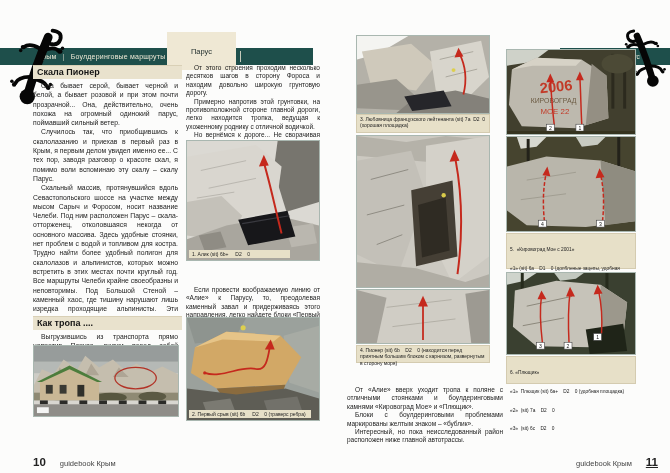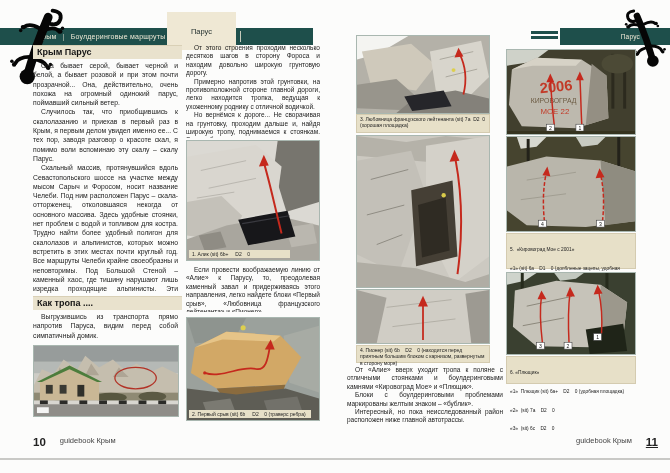--- a/index.html
+++ b/index.html
@@ -1,18 +1,18 @@
 <!DOCTYPE html>
 <html><head>
 <meta charset="utf-8">
 <style>
   html,body{margin:0;padding:0;background:#ffffff;}
   .spread{position:relative;width:670px;height:473px;background:#fcfcfb;overflow:hidden;
           font-family:"Liberation Sans",sans-serif;color:#222;}
-  .abs{position:absolute;}
+  .abs{position:absolute;margin-top:20px;}
   
   .bar{background:#1e4f4b;height:17px;display:flex;align-items:center;color:#efe9d6;
        font-size:7px;letter-spacing:.2px;}
   .bar .sep{margin:0 6px;opacity:.8;}
   .tab{background:#efe8d4;display:flex;align-items:center;justify-content:center;
        font-size:7.5px;color:#23302e;}
   .stripes div{background:#1e4f4b;height:3px;margin:2px 0;}
   
   .band{background:#e9e2cd;border-top:1px solid #d9d0b6;font-weight:bold;font-size:9px;
         line-height:13px;padding-left:4px;color:#151515;}
@@ -21,21 +21,21 @@
   .t2{font-size:6.5px;line-height:8.4px;}
   .t3{font-size:7.3px;line-height:9.6px;}
   
   .photo{position:absolute;border:1px solid #a9b7b0;box-sizing:border-box;overflow:hidden;background:#cfccc4;}
   .photo svg{position:absolute;left:0;top:0;width:100%;height:100%;display:block;}
   .capov{position:absolute;left:2px;bottom:2px;background:#e7e0c8;font-size:5px;line-height:6.4px;
          padding:1px 3px;color:#222;white-space:pre-wrap;}
   .cap{position:absolute;background:#e7e0c8;border:1px solid #d4cbb0;box-sizing:border-box;
        font-size:5px;line-height:6.3px;padding:1px 3px;color:#222;white-space:pre-wrap;}
   
-  .footer{display:flex;align-items:flex-start;font-size:7.5px;color:#444;}
+  .footer{display:flex;align-items:flex-end;font-size:7.5px;color:#444;}
   .pageno{font-weight:bold;font-size:11.5px;color:#222;}
   svg text{font-family:"Liberation Sans",sans-serif;}
   .bottom-line{background:#c9c9c6;}
 </style>
 </head>
 <body>
 
 <div class="spread">
 
   <div class="abs bar" style="left:0;top:28px;width:313px;">
@@ -97,21 +97,21 @@
         <circle cx="19" cy="21" r="2"></circle>
           <circle cx="17" cy="24" r="1.6"></circle>
         <circle cx="42" cy="58" r="2"></circle>
           <circle cx="44" cy="55" r="1.6"></circle>
         <circle cx="11" cy="55" r="2"></circle>
           <circle cx="9" cy="52" r="1.6"></circle>
       </g>
     </svg>
   </div>
 
-  <div class="abs band" style="left:33px;top:45px;width:145px;height:13px;">Крым Парус</div>
+  <div class="abs band" style="left:33px;top:45px;width:145px;height:13px;">Скала Пионер</div>
 
   <div class="abs txt t1" style="left:33px;top:61px;width:145px;height:233px;overflow:hidden;">
     <p>Она бывает серой, бывает черной и белой, а бывает розовой и при этом почти прозрачной... Она, действительно, очень похожа на огромный одинокий парус, поймавший сильный ветер.</p>
     <p>Случилось так, что приобщившись к скалолазанию и приехав в первый раз в Крым, я первым делом увидел именно ее... С тех пор, заводя разговор о красоте скал, я помимо воли вспоминаю эту скалу – скалу Парус.</p>
     <p>Скальный массив, протянувшийся вдоль Севастопольского шоссе на участке между мысом Сарыч и Форосом, носит название Челеби. Под ним расположен Парус – скала-отторженец, отколовшаяся некогда от основного массива. Здесь удобные стоянки, нет проблем с водой и топливом для костра. Трудно найти более удобный полигон для скалолазов и альпинистов, которых можно встретить в этих местах почти круглый год. Все маршруты Челеби крайне своеобразны и неповторимы. Под Большой Стеной – каменный хаос, где тишину нарушают лишь изредка проходящие альпинисты. Эти каменные завалы просто обречены в недалеком будущем привлечь к Челеби внимание боулдерингистов. На данный момент освоенные блоки существуют только в пределах осыпей и стоянок, справа от скалы Парус.</p>
 
   </div>
 
   <div class="abs band" style="left:33px;top:296px;width:145px;height:13px;">Как тропа ....</div>
 

